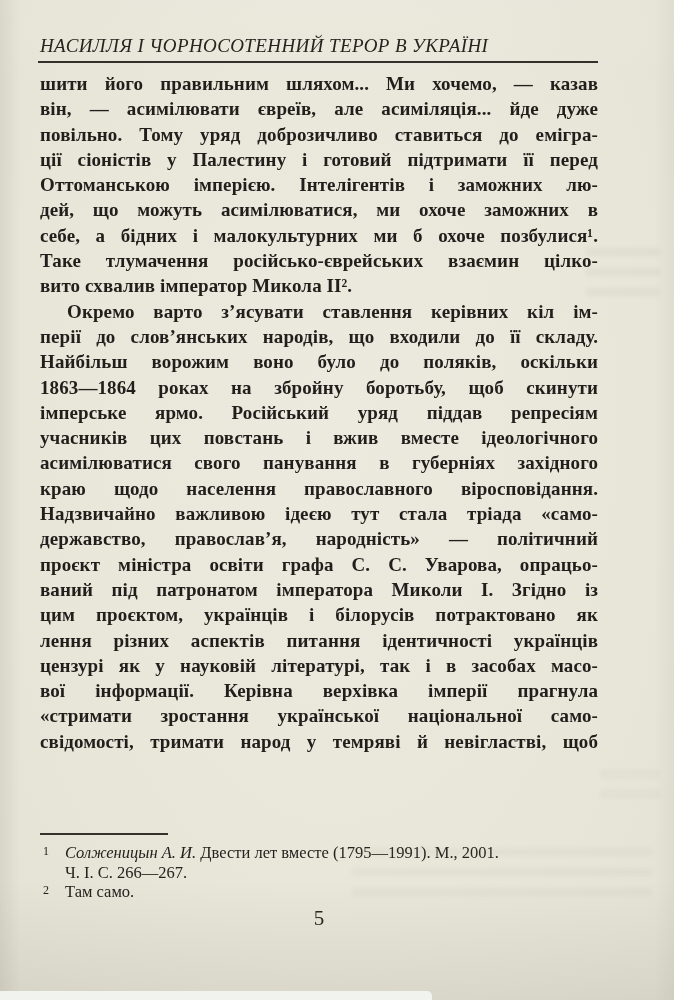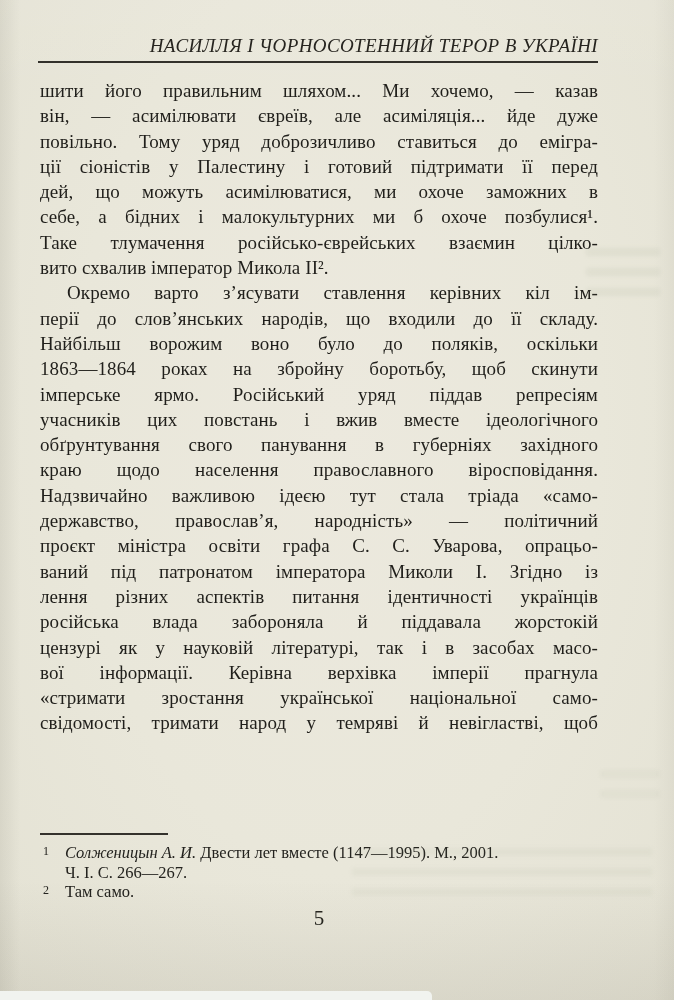--- a/index.html
+++ b/index.html
@@ -13,37 +13,38 @@
     position: relative;
     width: 674px; height: 1000px;
     background:
       linear-gradient(to bottom, rgba(255,255,255,0.05) 0%, rgba(0,0,0,0) 10%, rgba(0,0,0,0) 88%, rgba(95,90,72,0.10) 100%),
       linear-gradient(to right, rgba(90,88,75,0.10) 0%, rgba(0,0,0,0) 3%, rgba(0,0,0,0) 97%, rgba(120,115,100,0.07) 100%),
       radial-gradient(ellipse at 50% 42%, #ece9de 0%, #e9e7da 55%, #e4e2d4 100%);
     color: #22211d;
   }
   .running-head {
     position: absolute; top: 34px; left: 40px; width: 558px;
-    text-align: right;
+    text-align: left;
     font-style: italic;
     font-size: 19px; line-height: 24px;
     letter-spacing: 0.4px;
     color: #26241f;
     white-space: nowrap;
   }
   .head-rule {
     position: absolute; top: 61px; left: 38px;
     width: 560px; height: 2px;
     background: #33312b;
   }
   .body-text {
-    position: absolute; top: 78px; left: 40px; width: 558px;
+    position: absolute; top: 71px; left: 40px; width: 558px;
     font-size: 19px;
     letter-spacing: 0.1px;
     color: #201f1b;
+    font-weight: bold;
   }
   .tline {
     height: 25.3px; line-height: 25.3px;
     overflow: hidden;
     text-align: justify;
     text-align-last: justify;
     white-space: nowrap;
   }
   .tline.para-end { text-align-last: left; }
   .tline.indent { padding-left: 27px; }
@@ -98,48 +99,49 @@
 <div class="page">
 
   <div class="running-head">НАСИЛЛЯ І ЧОРНОСОТЕННИЙ ТЕРОР В УКРАЇНІ</div>
   <div class="head-rule"></div>
 
   <div class="body-text">
     <div class="tline">шити його правильним шляхом... Ми хочемо, — казав</div>
     <div class="tline">він, — асимілювати євреїв, але асиміляція... йде дуже</div>
     <div class="tline">повільно. Тому уряд доброзичливо ставиться до емігра-</div>
     <div class="tline">ції сіоністів у Палестину і готовий підтримати її перед</div>
+    <div class="tline">Оттоманською імперією. Інтелігентів і заможних лю-</div>
     <div class="tline">дей, що можуть асимілюватися, ми охоче заможних в</div>
     <div class="tline">себе, а бідних і малокультурних ми б охоче позбулися¹.</div>
     <div class="tline">Таке тлумачення російсько-єврейських взаємин цілко-</div>
     <div class="tline para-end">вито схвалив імператор Микола II².</div>
     <div class="tline indent">Окремо варто з’ясувати ставлення керівних кіл ім-</div>
     <div class="tline">перії до слов’янських народів, що входили до її складу.</div>
     <div class="tline">Найбільш ворожим воно було до поляків, оскільки</div>
     <div class="tline">1863—1864 роках на збройну боротьбу, щоб скинути</div>
     <div class="tline">імперське ярмо. Російський уряд піддав репресіям</div>
     <div class="tline">учасників цих повстань і вжив вместе ідеологічного</div>
-    <div class="tline">обґрунтування свого панування в губерніях західного</div>
+    <div class="tline">асимілюватися свого панування в губерніях західного</div>
     <div class="tline">краю щодо населення православного віросповідання.</div>
     <div class="tline">Надзвичайно важливою ідеєю тут стала тріада «само-</div>
     <div class="tline">державство, православ’я, народність» — політичний</div>
     <div class="tline">проєкт міністра освіти графа С. С. Уварова, опрацьо-</div>
     <div class="tline">ваний під патронатом імператора Миколи І. Згідно із</div>
+    <div class="tline">цим проєктом, українців і білорусів потрактовано як</div>
     <div class="tline">лення різних аспектів питання ідентичності українців</div>
-    <div class="tline">російська влада забороняла й піддавала жорстокій</div>
     <div class="tline">цензурі як у науковій літературі, так і в засобах масо-</div>
     <div class="tline">вої інформації. Керівна верхівка імперії прагнула</div>
     <div class="tline">«стримати зростання української національної само-</div>
     <div class="tline">свідомості, тримати народ у темряві й невігластві, щоб</div>
   </div>
 
   <div class="footnotes">
     <div class="fn-rule"></div>
     <div class="footnote">
-      <span class="fn-marker">1</span><span class="fn-author">Солженицын А. И.</span><span> Двести лет вместе (1147—1995). М., 2001.</span>
+      <span class="fn-marker">1</span><span class="fn-author">Солженицын А. И.</span><span> Двести лет вместе (1795—1991). М., 2001.</span>
       <div class="fn-cont">Ч. І. С. 266—267.</div>
     </div>
     <div class="footnote">
       <span class="fn-marker">2</span><span>Там само.</span>
     </div>
   </div>
 
   <div class="page-number">5</div>
 
   <div class="ghost ghost-right-upper"></div>

